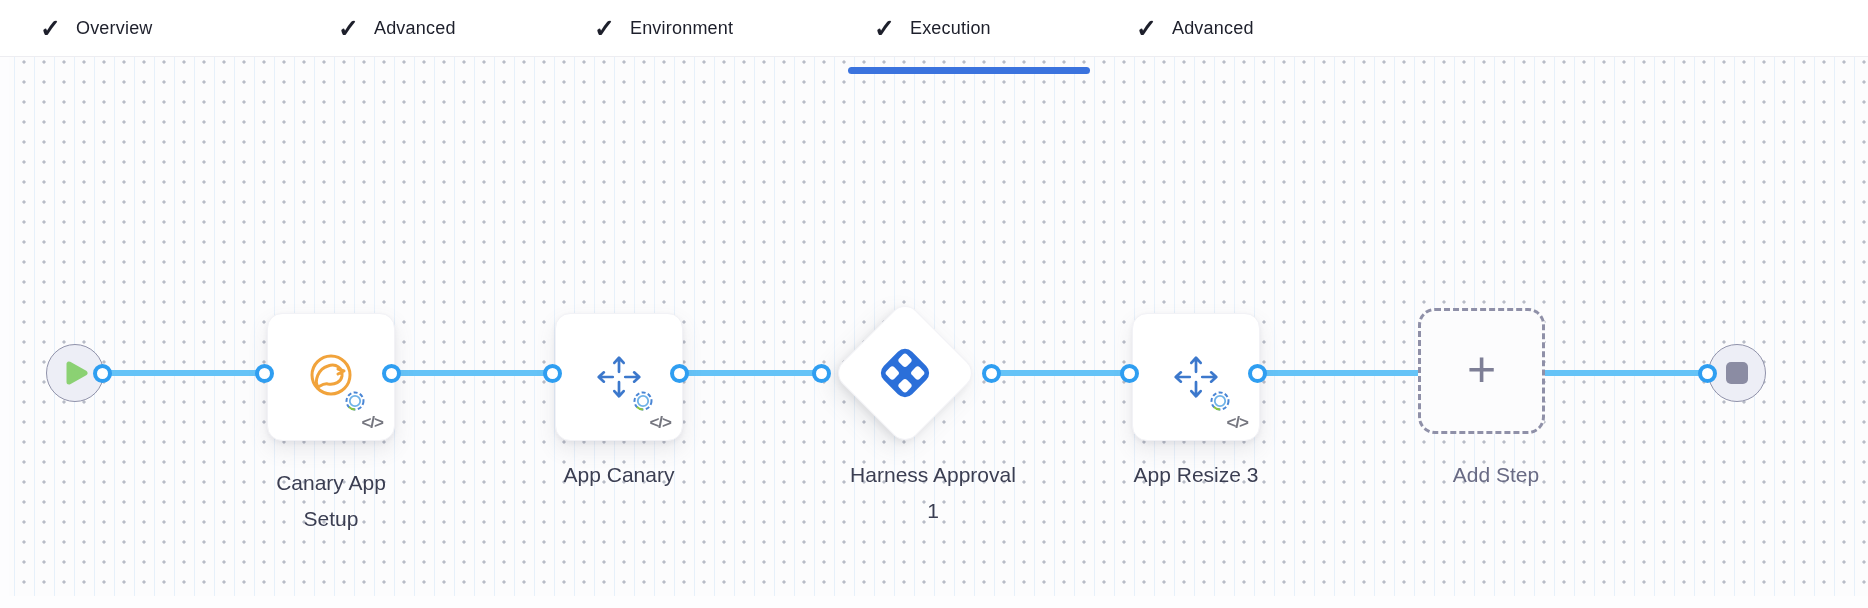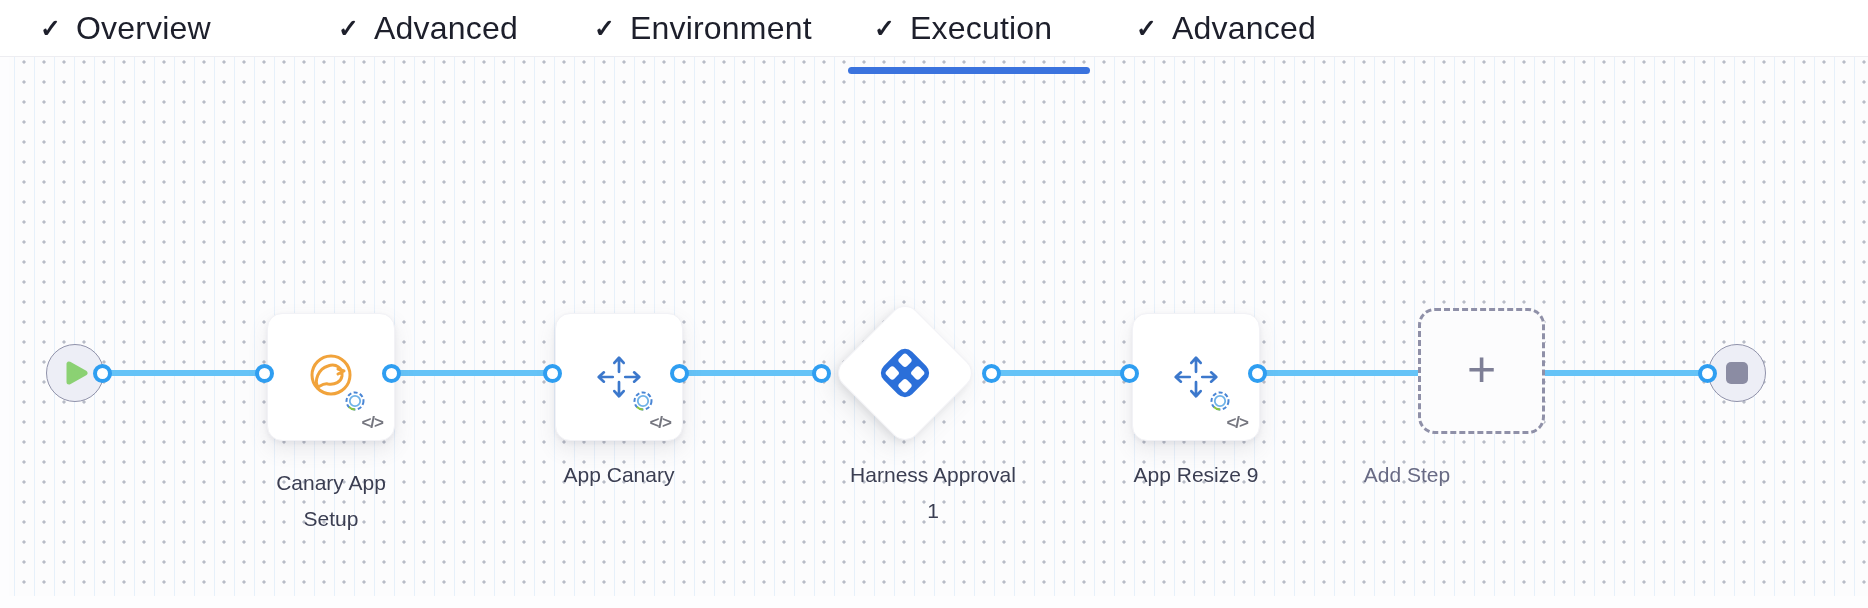--- a/index.html
+++ b/index.html
@@ -9,21 +9,21 @@
   
   .tabbar {
     position:absolute; left:0; top:0; width:1868px; height:57px;
     background:#ffffff; border-bottom:1px solid #ededf1; z-index:10;
   }
   .tab {
     position:absolute; top:0; height:57px; display:flex; align-items:center;
     gap:15px; cursor:pointer;
   }
   .tab .check { font-size:25px; font-weight:700; color:#1d1f2b; line-height:1; }
-  .tab .tab-label { font-size:32px; color:#1d1f2b; font-weight:400; letter-spacing:.2px; }
+  .tab .tab-label { font-size:18px; color:#1d1f2b; font-weight:400; letter-spacing:.2px; }
   .tab.active .tab-label { font-weight:400; }
   .tab-underline {
     position:absolute; left:848px; top:67px; width:242px; height:7px;
     border-radius:4px; background:#3b73de; z-index:11;
   }
 
   
   .canvas {
     position:absolute; left:0; top:57px; width:1868px; height:551px;
     background-color:#fcfcfd;
@@ -217,14 +217,14 @@
 <div class="port" style="left:670px;"></div>
 <div class="port" style="left:812px;"></div>
 <div class="port" style="left:982px;"></div>
 <div class="port" style="left:1120px;"></div>
 <div class="port" style="left:1248px;"></div>
 <div class="port" style="left:1698px;"></div>
 
 <div class="node-label" style="left:246px;margin-top:8px;">Canary App Setup</div>
 <div class="node-label wide" style="left:499px;">App Canary</div>
 <div class="node-label" style="left:848px;">Harness Approval 1</div>
-<div class="node-label wide" style="left:1076px;">App Resize 9</div>
-<div class="node-label wide muted" style="left:1287px;">Add Step</div>
+<div class="node-label wide" style="left:1076px;">App Resize 3</div>
+<div class="node-label wide muted" style="left:1376px;">Add Step</div>
 
 </body></html>

